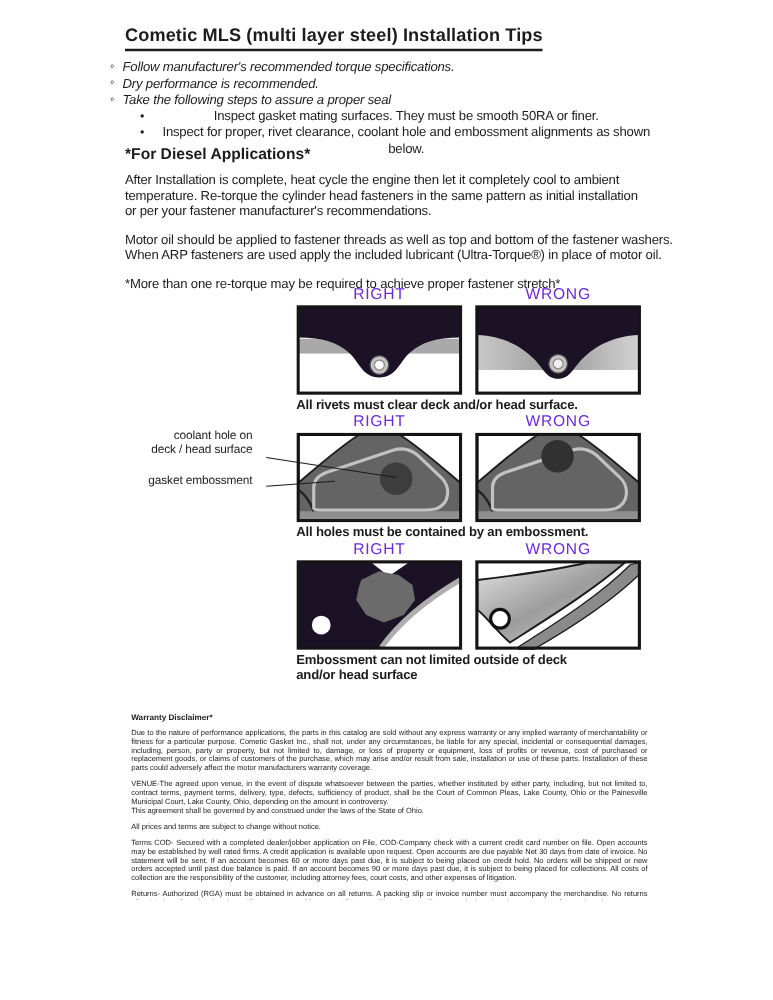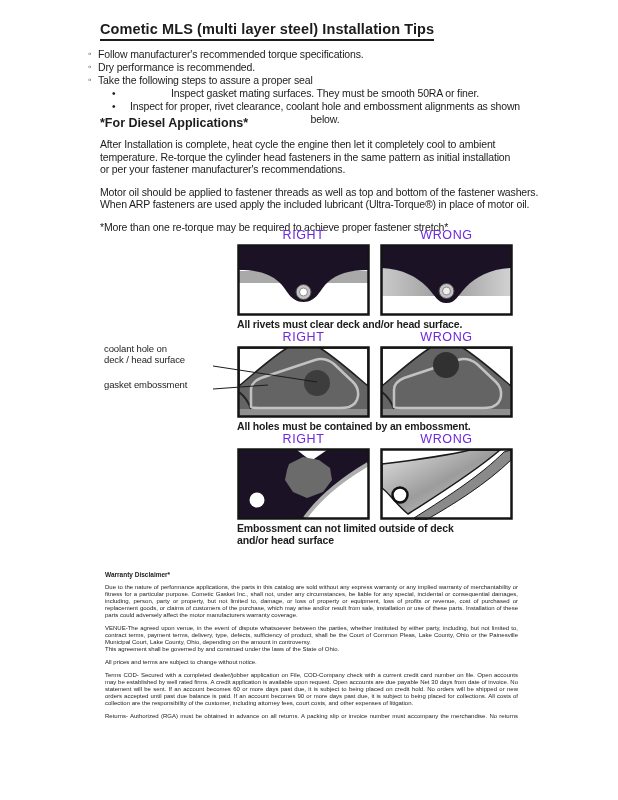--- a/index.html
+++ b/index.html
@@ -8,38 +8,38 @@
     font-family:"Liberation Sans","DejaVu Sans",sans-serif;color:#1c1c1c;
     overflow:hidden;
   }
   
   .intro{position:absolute;left:88px;top:20px;width:440px;}
   .title{
     display:inline-block;margin-left:12px;font-size:14.5px;font-weight:bold;
     border-bottom:2px solid #1c1c1c;padding-bottom:2px;letter-spacing:.1px;
   }
   .bullets{margin-top:7px;font-size:10.5px;letter-spacing:-.15px;line-height:13px;}
-  .bullet{position:relative;padding-left:10px;}
+  .bullet{position:relative;padding-left:10px;font-style:italic;}
   .bullet::before{content:"◦";position:absolute;left:0;top:-1px;font-size:10px;}
   .subbullet{position:relative;padding-left:10px;margin-left:24px;text-align:center;}
   .subbullet::before{content:"•";position:absolute;left:0;top:0;font-size:10px;}
   
   .diesel{position:absolute;left:100px;top:116px;width:440px;}
   .diesel-heading{font-size:12.5px;font-weight:bold;margin:0 0 8px 0;}
   .para{font-size:10.5px;letter-spacing:-.15px;line-height:12.5px;margin:0 0 10px 0;white-space:pre-line;}
   .note{font-size:10.5px;letter-spacing:-.15px;}
   
   .diag-row{position:absolute;left:237px;width:276px;}
   .diag-labels{display:flex;gap:10px;height:16px;}
   .diag-label{width:133px;text-align:center;font-size:12.5px;letter-spacing:.6px;color:#6d28d9;}
   .diag-boxes{display:flex;gap:10px;}
   .diag-caption{font-size:10.5px;font-weight:bold;letter-spacing:-.15px;line-height:11.5px;margin-top:3px;}
   svg{display:block;}
   
-  .side-labels{position:absolute;left:104px;width:116px;text-align:left;font-size:9.5px;letter-spacing:-.1px;line-height:10.5px;color:#1c1c1c;}
+  .side-labels{position:absolute;left:86px;width:116px;text-align:right;font-size:9.5px;letter-spacing:-.1px;line-height:10.5px;color:#1c1c1c;}
   .leader-overlay{position:absolute;left:208px;top:358px;z-index:3;pointer-events:none;}
   
   .disclaimer{position:absolute;left:105px;top:571px;width:413px;}
   .disc-heading{font-size:6.5px;font-weight:bold;margin:0 0 6px 0;}
   .disc-p{font-size:6px;line-height:7px;margin:0 0 6px 0;text-align:justify;}
   
   .footer{position:absolute;left:386px;top:757px;font-size:10px;letter-spacing:.2px;color:#1d4ed8;}
 </style>
 </head>
 <body>

